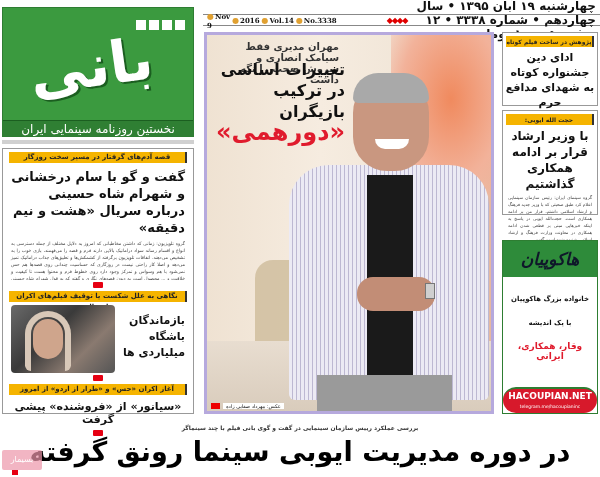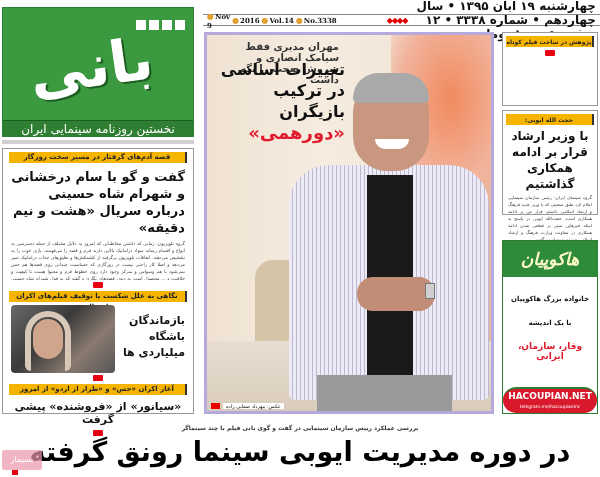--- a/index.html
+++ b/index.html
@@ -29,21 +29,21 @@
   .photo .head { position: absolute; left: 146px; top: 40px; width: 76px; height: 96px; background: #c99780; border-radius: 40px 40px 36px 36px; }
   .photo .hair { position: absolute; left: 146px; top: 38px; width: 76px; height: 30px; background: #a9a9a9; border-radius: 40px 40px 8px 8px; }
   .photo .smile { position: absolute; left: 168px; top: 104px; width: 34px; height: 10px; background: #fff; border-radius: 0 0 16px 16px; }
   .photo .shirt { position: absolute; left: 82px; top: 130px; width: 200px; height: 235px; background: repeating-linear-gradient(90deg, #eceaf4 0 3px, #bdb8d2 3px 4px); border-radius: 40px 40px 6px 6px; }
   .photo .tee { position: absolute; left: 160px; top: 140px; width: 46px; height: 205px; background: #1a1a1a; }
   .photo .pants { position: absolute; left: 110px; top: 340px; width: 135px; height: 60px; background: #9a9a9a; }
   .photo .hands { position: absolute; left: 150px; top: 242px; width: 78px; height: 34px; background: #c28d76; border-radius: 16px; }
   .photo .watch { position: absolute; left: 218px; top: 248px; width: 10px; height: 16px; background: #cfcfcf; border: 1px solid #777; }
   .photo .kicker { position: absolute; left: 12px; top: 6px; width: 120px; font-size: 10px; line-height: 11px; text-align: right; direction: rtl; color: #333; font-weight: bold; }
   .photo .headline { position: absolute; left: 8px; top: 24px; width: 130px; font-size: 16px; line-height: 21px; font-weight: bold; text-align: right; direction: rtl; color: #111; }
-  .photo .headline .red { color: #e01b2d; font-size: 18px; text-align: right; }
+  .photo .headline .red { color: #e01b2d; font-size: 24px; text-align: right; }
   .photo .credit { position: absolute; left: 4px; bottom: 2px; display: flex; align-items: center; gap: 3px; }
   .photo .credit .yt { width: 9px; height: 6px; background: #e00; display: block; }
   .photo .credit .cap { background: #fff; font-size: 5px; padding: 0 3px; direction: rtl; }
 
   
   .left-box { position: absolute; left: 2px; top: 148px; width: 192px; height: 266px; border: 1px solid #999; background: #fff; }
   .ybar { background: #f5b400; color: #222; font-size: 7px; font-weight: bold; text-align: center; direction: rtl; height: 11px; line-height: 11px; margin: 3px 6px; border-right: 2px solid #333; }
   .left-box .h1 { font-size: 13px; line-height: 17px; font-weight: bold; direction: rtl; text-align: right; padding: 2px 8px 2px 8px; }
   .left-box .body { font-size: 4.6px; line-height: 7px; color: #444; direction: rtl; text-align: justify; padding: 2px 8px; height: 42px; overflow: hidden; }
   .yt-mark { width: 10px; height: 6px; background: #e60012; margin: 2px auto; display: block; border-radius: 1px; }
@@ -56,21 +56,21 @@
 
   
   .r-box { position: absolute; left: 502px; top: 32px; width: 96px; border: 1px solid #999; background: #fff; }
   .r-box1 { height: 74px; }
   .r-box .ybar { font-size: 6px; margin: 3px 3px; }
   .r-box .h { font-size: 11px; line-height: 15px; font-weight: bold; direction: rtl; text-align: center; padding: 0 2px; }
   .r-box2 { top: 110px; height: 105px; }
   .r-box2 .h { font-size: 12px; line-height: 16px; }
   .r-box2 .body { font-size: 4.4px; line-height: 7px; color: #444; direction: rtl; text-align: justify; padding: 2px 5px; height: 49px; overflow: hidden; }
   .ad { position: absolute; left: 502px; top: 240px; width: 96px; height: 174px; border: 1px solid #2e7d32; background: #fff; }
-  .ad .top { background: #2e8b3a; color: #fef9c3; font-size: 17px; font-weight: bold; height: 36px; line-height: 36px; text-align: center; direction: rtl; font-style: italic; }
+  .ad .top { background: #2e8b3a; color: #0f172a; font-size: 17px; font-weight: bold; height: 36px; line-height: 36px; text-align: center; direction: rtl; font-style: italic; }
   .ad .l1 { font-size: 7px; font-weight: bold; text-align: center; direction: rtl; margin-top: 18px; }
   .ad .l2 { font-size: 7px; font-weight: bold; text-align: center; direction: rtl; margin-top: 16px; }
   .ad .l3 { font-size: 9px; font-weight: bold; text-align: center; direction: rtl; margin-top: 14px; color: #e01b2d; }
   .ad .bottom { position: absolute; left: 0; right: 0; bottom: 0; height: 26px; background: #d7192b; color: #fff; text-align: center; border-top: 2px solid #2e7d32; border-radius: 13px; }
   .ad .bottom .url { font-size: 9px; font-weight: bold; line-height: 14px; font-family: "DejaVu Sans", sans-serif; }
   .ad .bottom .tg { font-size: 4.5px; line-height: 7px; }
 
   
   .kicker-bottom { position: absolute; left: 120px; top: 424px; width: 360px; font-size: 6px; color: #333; text-align: center; direction: rtl; font-weight: bold; }
   .main-headline { position: absolute; left: 24px; top: 432px; width: 552px; font-size: 27px; line-height: 40px; font-weight: bold; text-align: center; direction: rtl; color: #000; letter-spacing: -0.5px; }
@@ -147,34 +147,35 @@
   </div>
   <div>
     <div class="ybar">آغاز اکران «حس» و «طرار از اردو» از امروز</div>
     <div class="h3">«سیانور» از «فروشنده» پیشی گرفت</div>
     <span class="yt-mark"></span>
   </div>
 </div>
 
 <div class="r-box r-box1">
   <div class="ybar">پژوهش در ساخت فیلم کوتاه</div>
+  <div class="h">ادای دین جشنواره کوتاه به شهدای مدافع حرم</div>
   <span class="yt-mark"></span>
 </div>
 <div class="r-box r-box2">
   <div class="ybar">حجت الله ایوبی:</div>
   <div class="h">با وزیر ارشاد قرار بر ادامه همکاری گذاشتیم</div>
   <div class="body">گروه سینمای ایران: رئیس سازمان سینمایی اعلام کرد طبق صحبتی که با وزیر جدید فرهنگ و ارشاد اسلامی داشتم، قرار من بر ادامه همکاری است. حجت‌الله ایوبی در پاسخ به اینکه خبرهایی مبنی بر قطعی شدن ادامه همکاری در معاونت وزارت فرهنگ و ارشاد اسلامی شنیده شده است گفت.</div>
   <span class="yt-mark"></span>
 </div>
 
 <div class="ad">
   <div class="top">هاکوپیان</div>
   <div class="l1">خانواده بزرگ هاکوپیان</div>
   <div class="l2">با یک اندیشه</div>
-  <div class="l3">وقار، سازمان، ایرانی</div>
+  <div class="l3">وقار، همکاری، ایرانی</div>
   <div class="bottom">
     <div class="url">HACOUPIAN.NET</div>
     <div class="tg">telegram.me/hacoupianinc</div>
   </div>
 </div>
 
 <div class="kicker-bottom">بررسی عملکرد رییس سازمان سینمایی در گفت و گوی بانی فیلم با چند سینماگر</div>
 <div class="main-headline">در دوره مدیریت ایوبی سینما رونق گرفته است</div>
 <div class="watermark">بسیمار</div>
 <div class="wm-mark"></div>

